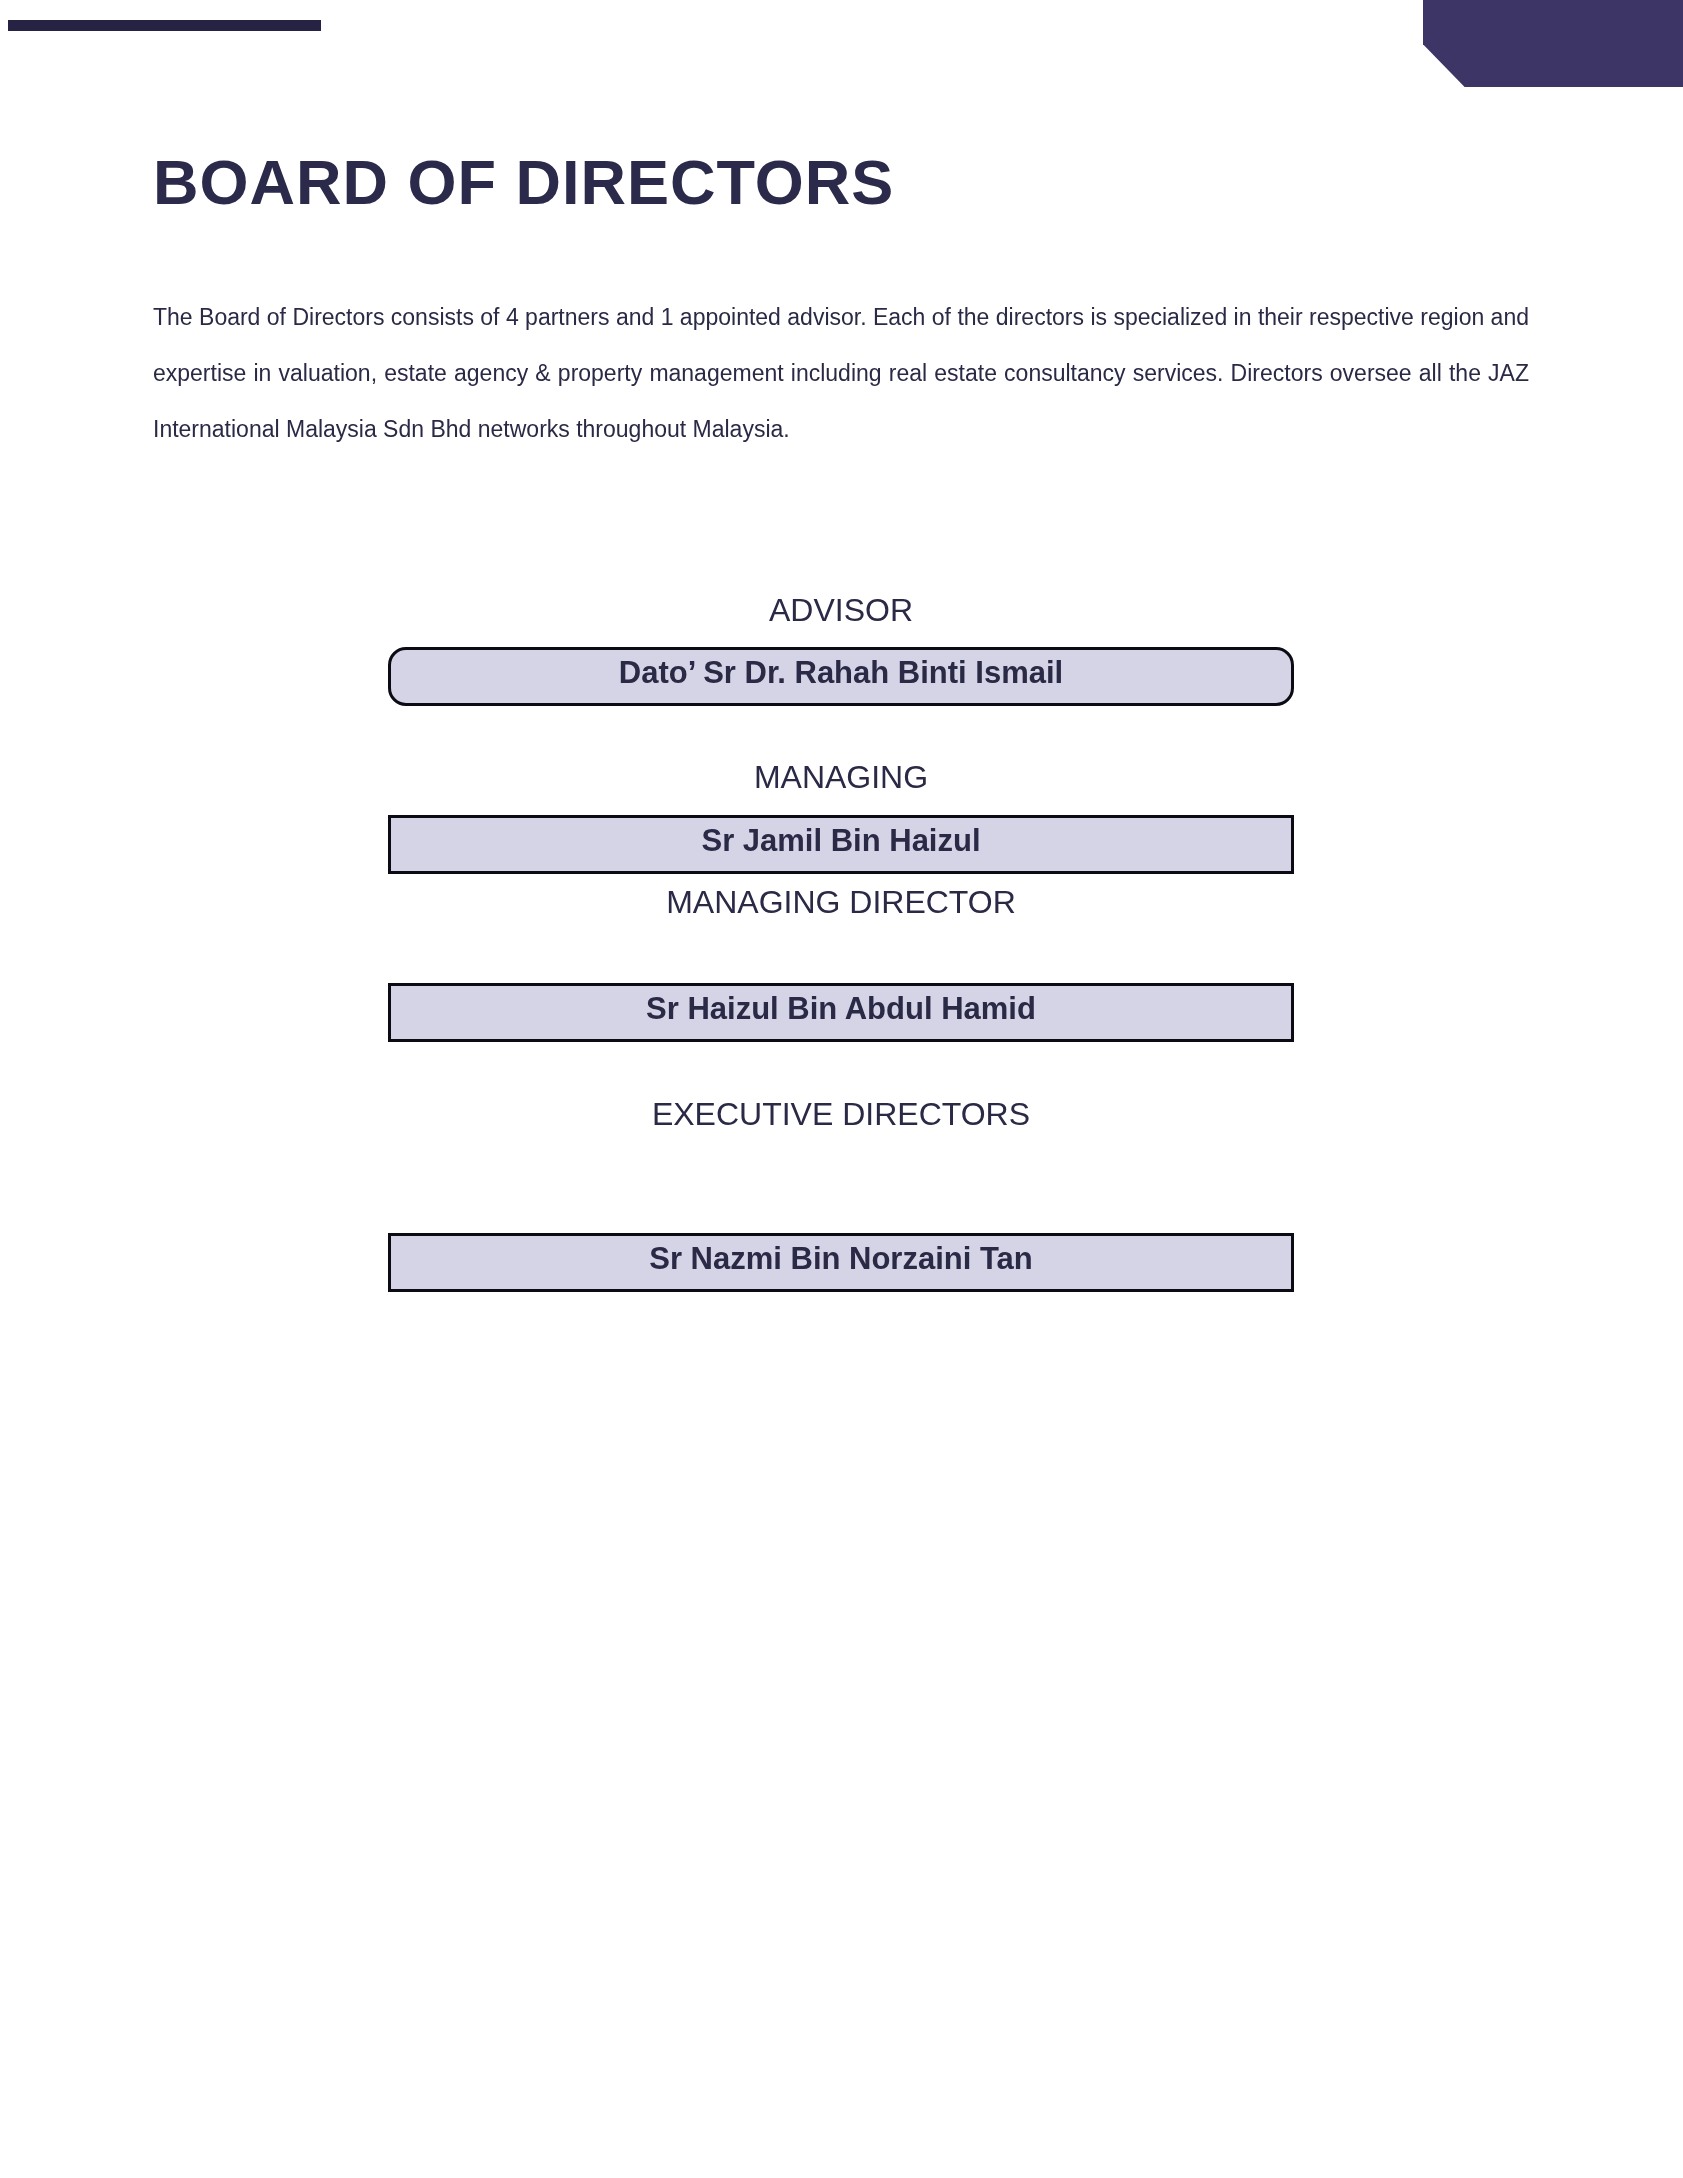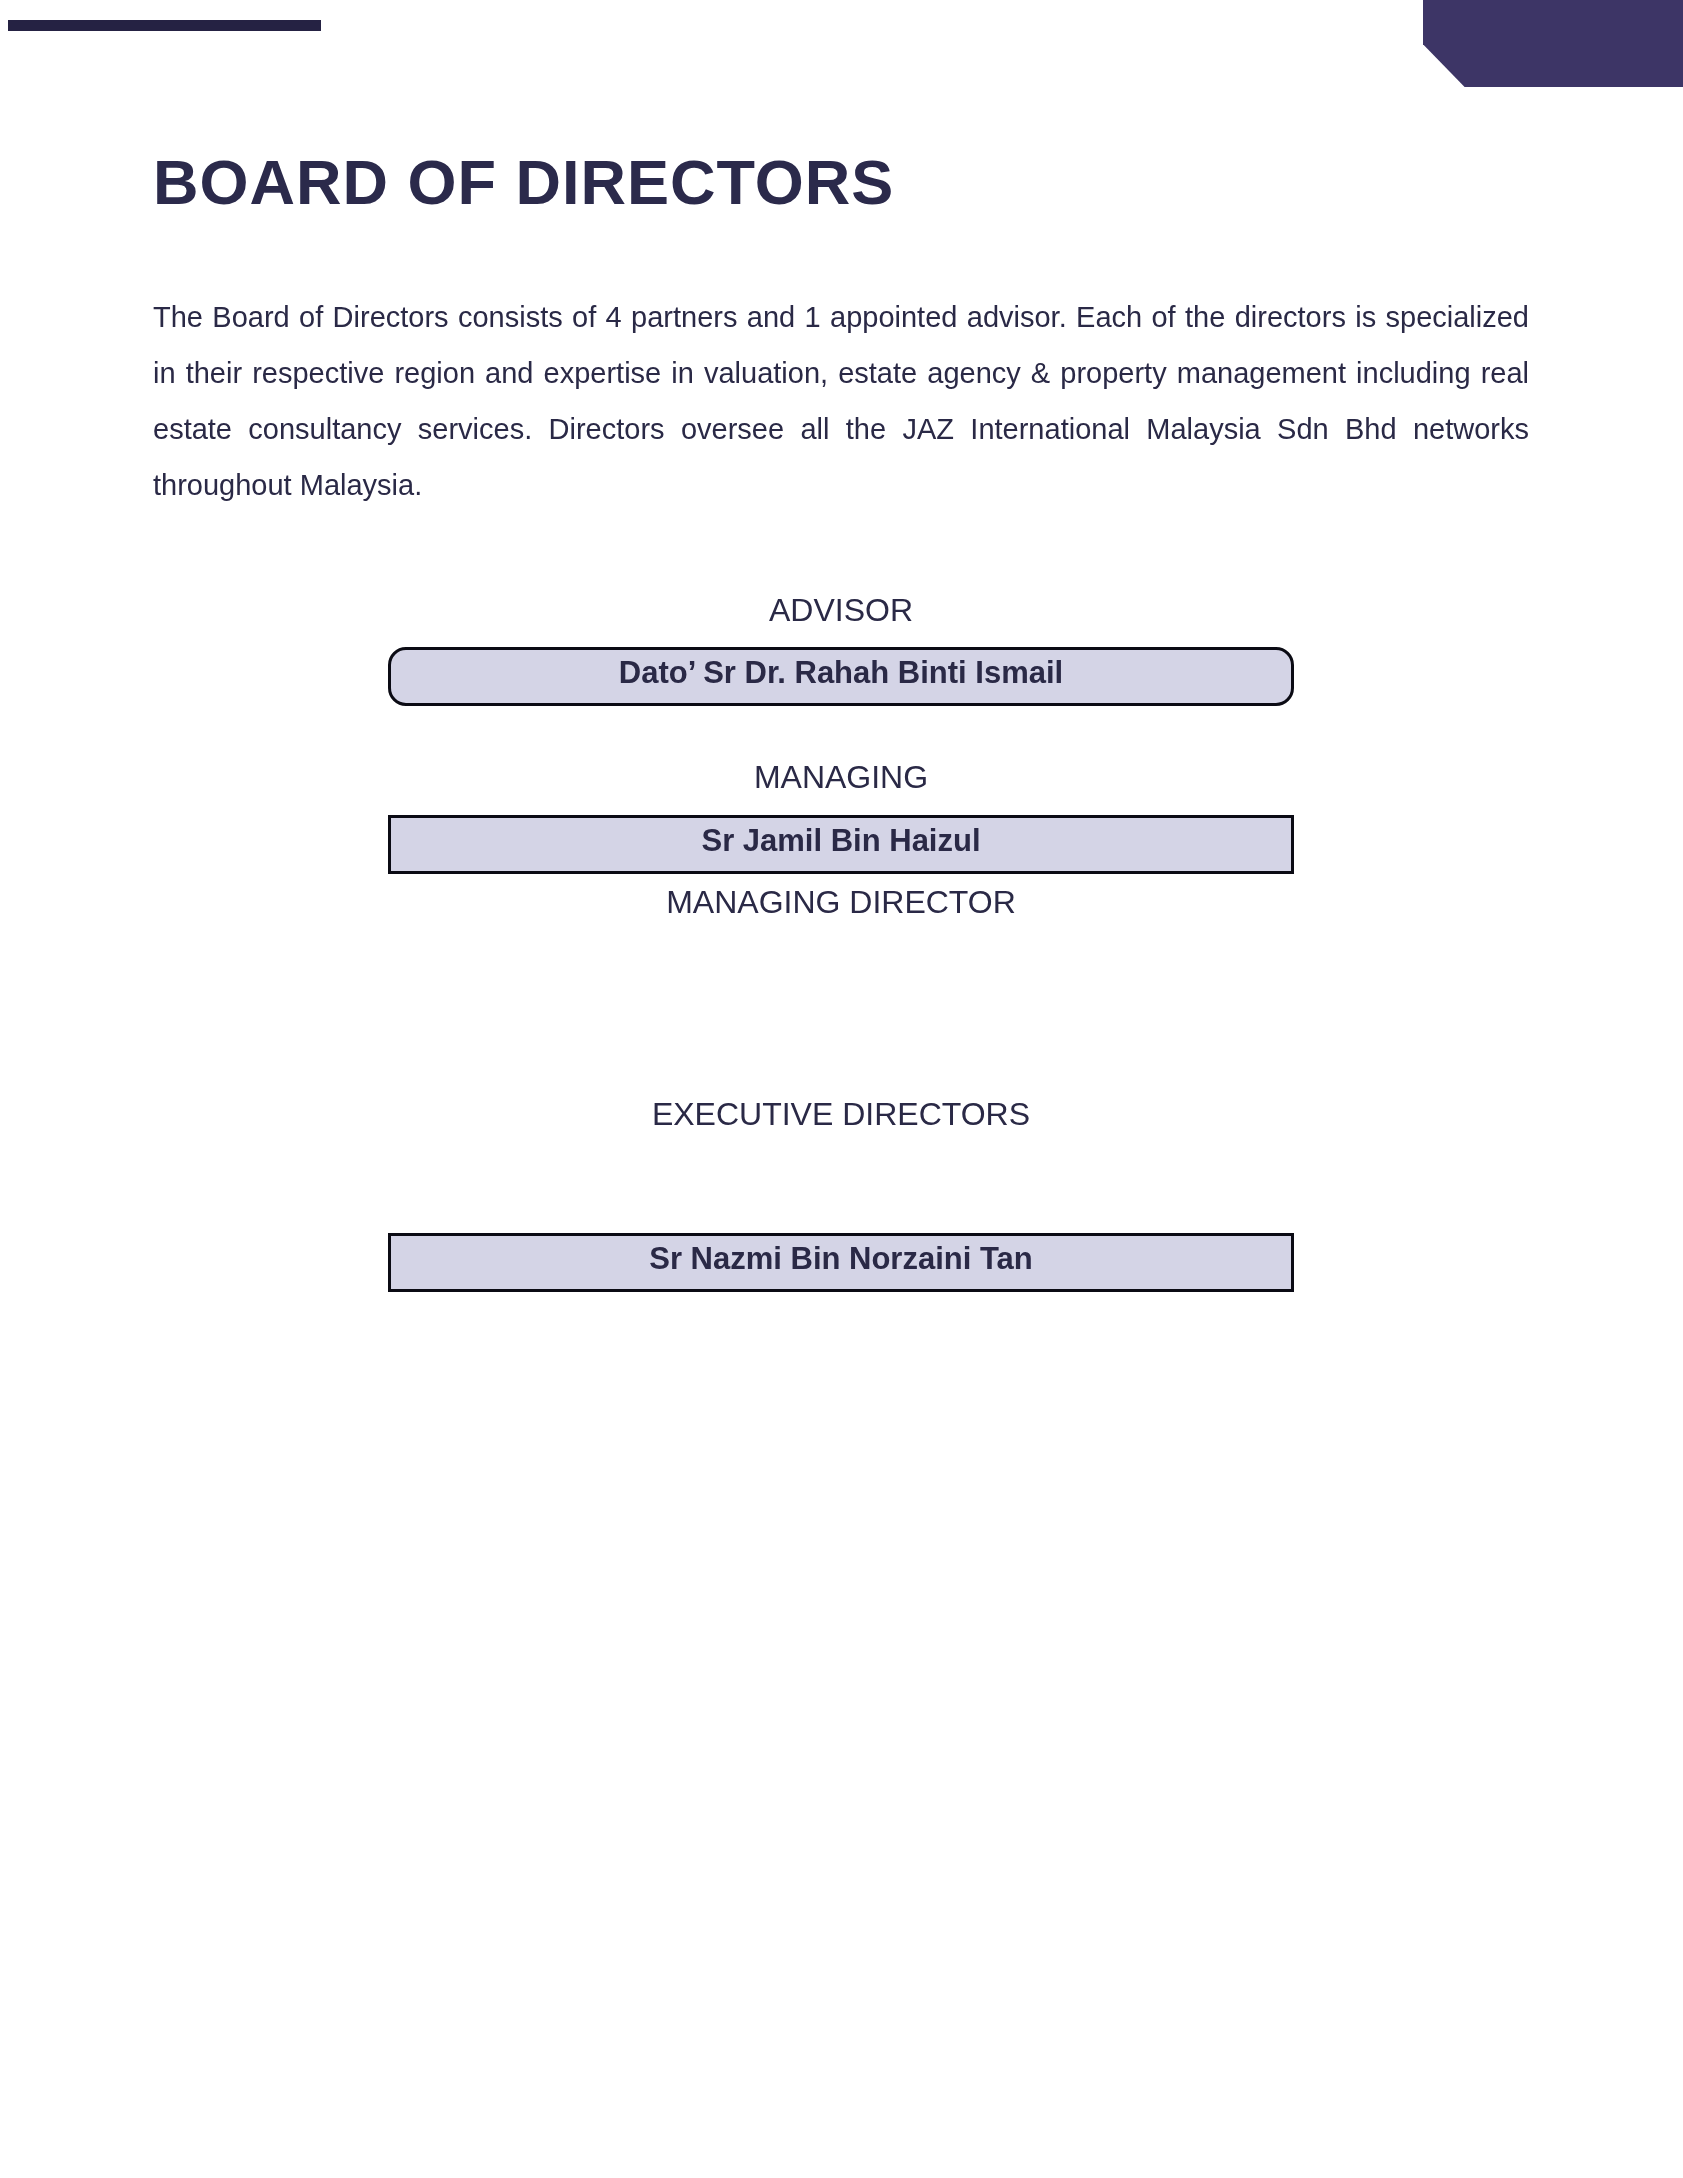--- a/index.html
+++ b/index.html
@@ -30,21 +30,21 @@
     clip-path:polygon(0 0,100% 0,100% 100%,16% 100%,0 51%);
   }
   .page-title{
     position:absolute;left:153px;top:147px;width:1089px;
     font-size:63px;line-height:71px;font-weight:bold;
     letter-spacing:1px;
     color:var(--title-navy,#2B2A4B);
   }
   .intro{
     position:absolute;left:153px;top:289px;width:1376px;
-    font-size:29px;line-height:56px;
+    font-size:23px;line-height:56px;
     text-align:justify;
     color:var(--text-navy,#2A2946);
   }
   .chart-heading{
     position:absolute;left:388px;width:906px;
     text-align:center;
     font-size:32px;line-height:36px;font-weight:400;
     color:var(--text-navy,#2A2946);
   }
   .member-box{
@@ -84,20 +84,23 @@
   <div class="member-box b-advisor">
     <span class="member-name">Dato’ Sr Dr. Rahah Binti Ismail</span>
   </div>
 
   <div class="chart-heading h-chairman">MANAGING</div>
   <div class="member-box b-chairman">
     <span class="member-name">Sr Jamil Bin Haizul</span>
   </div>
 
   <div class="chart-heading h-md">MANAGING DIRECTOR</div>
+  <div class="member-box b-md">
+    <span class="member-name">Sr Haizul Bin Abdul Hamid</span>
+  </div>
 
   <div class="chart-heading h-ed">EXECUTIVE DIRECTORS</div>
   <div class="member-box b-ed2">
     <span class="member-name">Sr Nazmi Bin Norzaini Tan</span>
   </div>
 
 </div>
 
 
 </body></html>

